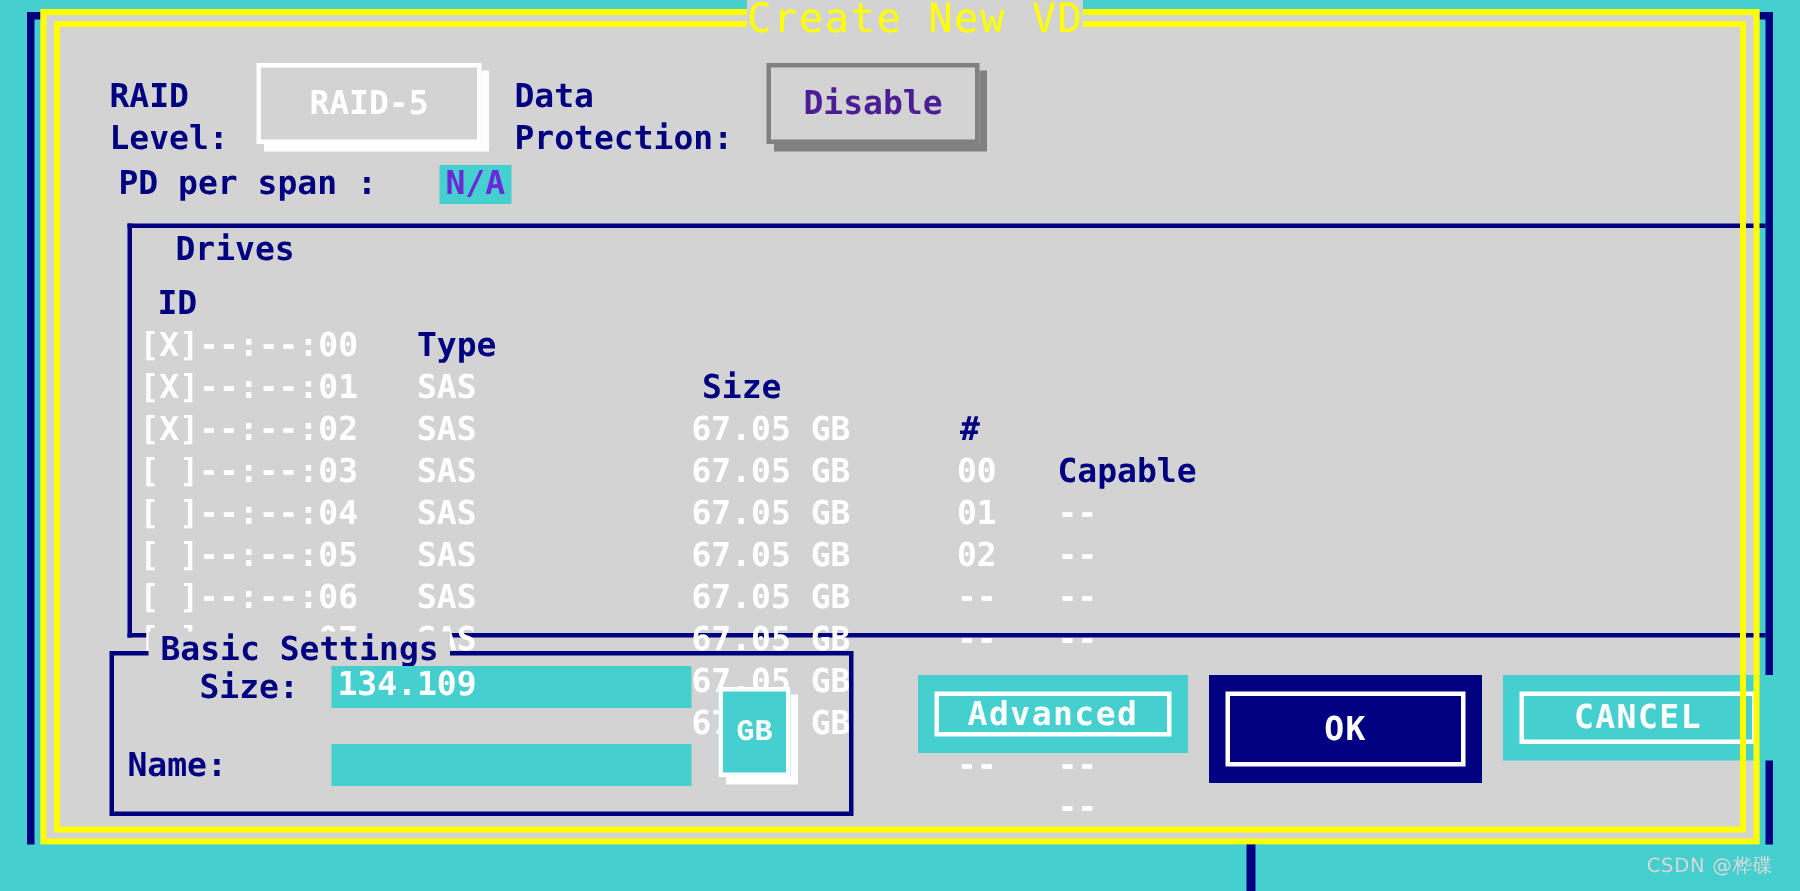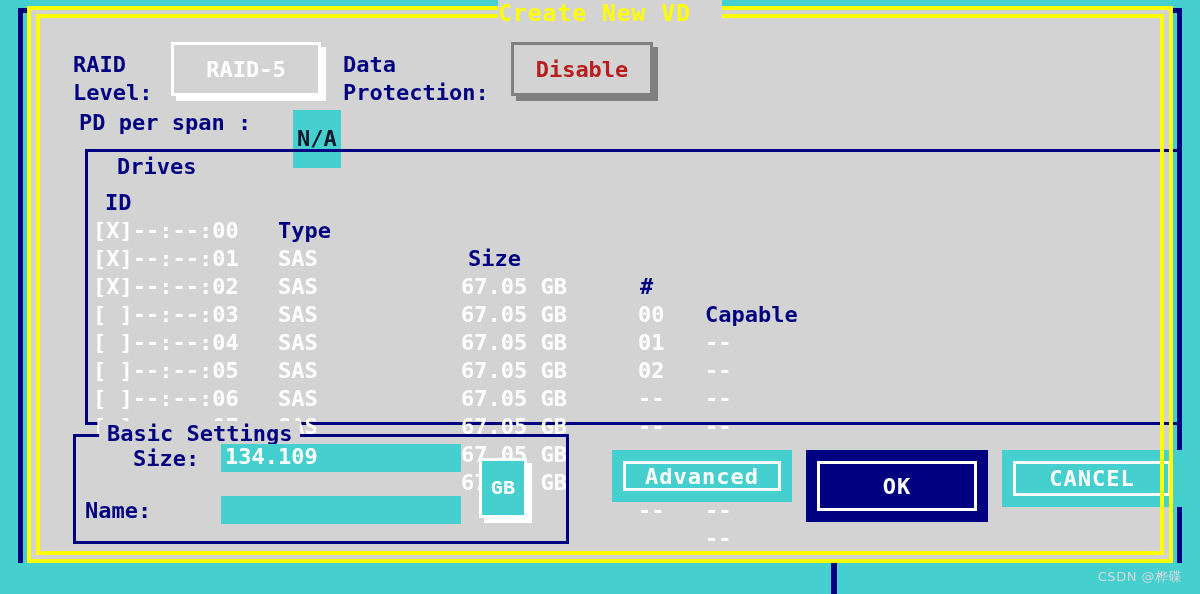--- a/index.html
+++ b/index.html
@@ -105,22 +105,22 @@
     left: 498px; top: 0px;
     width: 224px; height: 26px;
     background: #d3d3d3;
   }
   .dialog-title {
     position: absolute;
     left: 498px; top: 0px;
     width: 224px;
     text-align: left;
     color: #ffff00;
-    font-size: 23px;
-    font-weight: bold;
+    font-size: 27px;
+    font-weight: normal;
     line-height: 26px;
     letter-spacing: 1px;
     white-space: nowrap;
   }
 
   
   .lbl {
     position: absolute;
     color: #000080;
     font-size: 22px;
@@ -153,32 +153,32 @@
     width: 150px; height: 54px;
     border: 3px solid #ffffff;
     color: #ffffff;
     box-shadow: 5px 5px 0 0 #ffffff;
   }
   
   #dp-combo {
     left: 484px; top: 36px;
     width: 142px; height: 54px;
     border: 3px solid #808080;
-    color: #b91c1c;
+    color: #4c1d95;
     box-shadow: 5px 5px 0 0 #808080;
   }
 
   
   #pd-label { left: 52px; top: 104px; }
   #pd-value {
     position: absolute;
     left: 266px; top: 104px;
-    padding: 16px 4px;
-    background: #45cfcf;
-    color: #0f172a;
+    padding: 0 4px;
+    background: #45cfcf;
+    color: #6d28d9;
     font-size: 22px;
     font-weight: bold;
     line-height: 26px;
   }
 
   
   .groupbox {
     position: absolute;
     box-sizing: border-box;
     border: 3px solid #000080;

